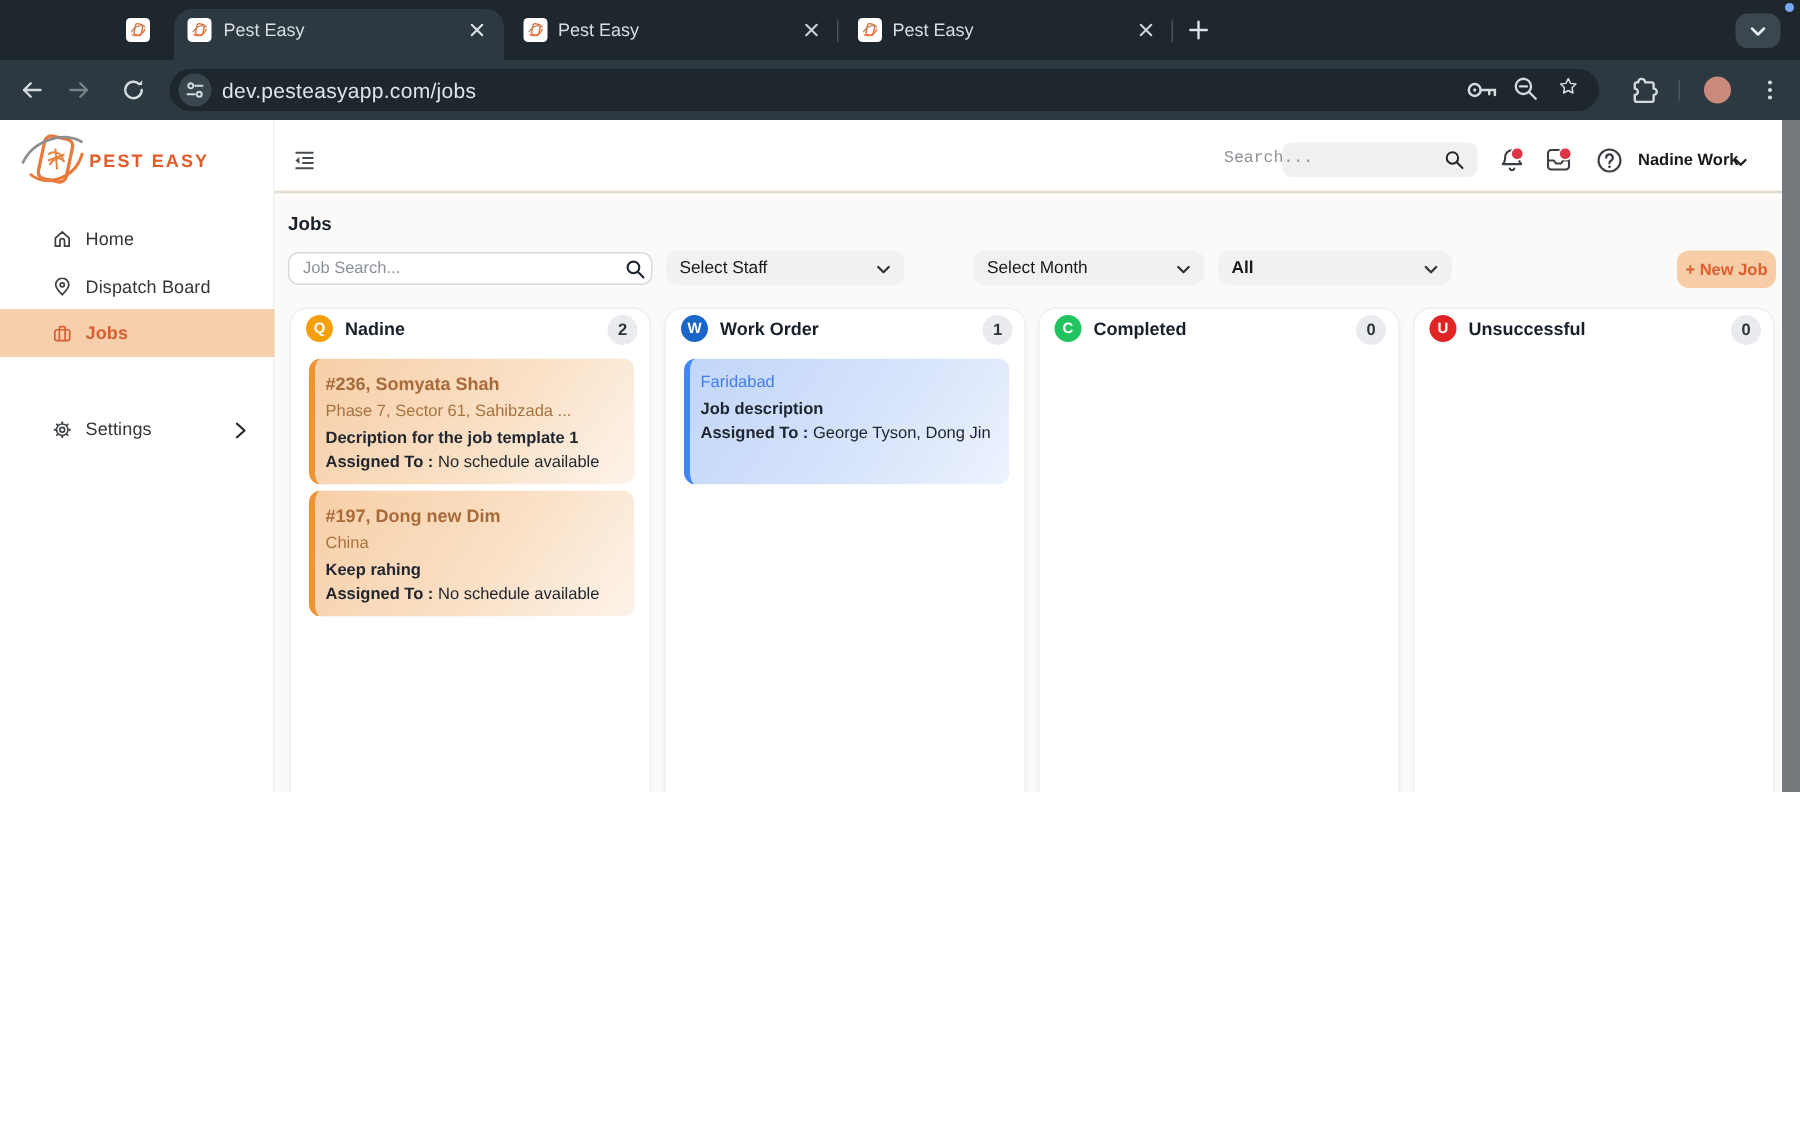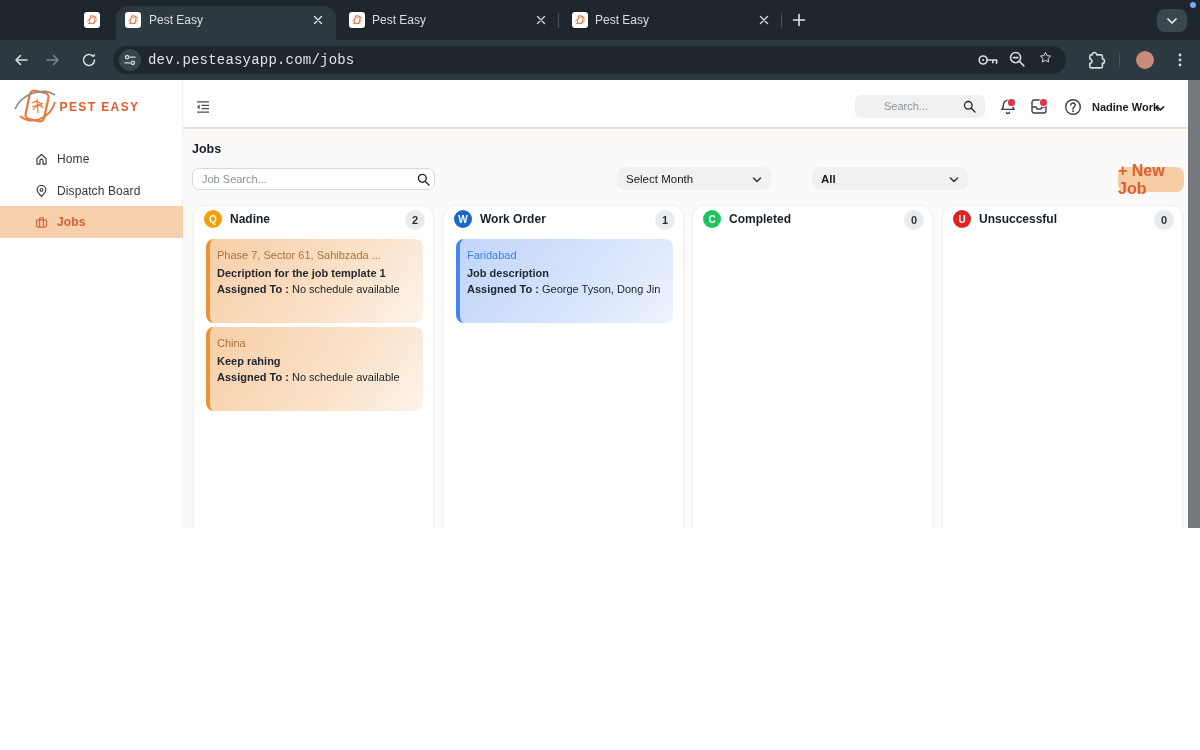--- a/index.html
+++ b/index.html
@@ -9,21 +9,21 @@
 
   
   #tabbar { left:0; top:0; width:1200px; height:40px; background:#1d272d; }
   .tab-active { left:116px; top:6px; width:220px; height:34px; background:#2c3940; border-radius:12px 12px 0 0; }
   .tabtitle { font-size:12px; color:#d9dee1; line-height:16px; }
   .favicon { width:16px; height:16px; background:#fff; border-radius:3px; display:flex; align-items:center; justify-content:center; }
   .tabsep { width:1px; height:15px; background:#47535a; top:13px; }
   #toolbar { left:0; top:40px; width:1200px; height:40px; background:#2c3940; }
   #omnibox { left:113px; top:46px; width:953px; height:28px; background:#1d272d; border-radius:14px; }
   .chip { left:6px; top:3px; width:22px; height:22px; border-radius:50%; background:#39464d; display:flex; align-items:center; justify-content:center; }
-  #url { left:148px; top:46px; height:28px; line-height:28px; font-size:14px; color:#dfe4e7; letter-spacing:0.2px;font-family:Liberation Mono, monospace; }
+  #url { left:148px; top:46px; height:28px; line-height:28px; font-size:14px; color:#dfe4e7; letter-spacing:0.2px; }
 
   
   #page { left:0; top:80px; width:1200px; height:670px; background:#fff; }
   #sidebar { left:0; top:80px; width:183px; height:670px; background:#fff; border-right:1px solid #efefef; }
   #topbar { left:183px; top:80px; width:1005px; height:49px; background:#fff; border-bottom:2px solid #e8ddd2; }
   #content { left:183px; top:131px; width:1005px; height:619px; background:#fbfaf9; }
 
   .navitem { left:0; width:183px; height:32px; display:flex; align-items:center; font-size:12px; color:#333639; font-weight:500; letter-spacing:0.1px;padding-left:14px; }
   .navitem svg { margin-left:21px; margin-right:9px; }
   .nav-active { background:#f6cfad; color:#d85f33; font-weight:600; }
@@ -175,27 +175,36 @@
         <path d="M2.5 7.5 L8.5 2 L14.5 7.5 V14.5 H10.5 V10 a2 2 0 0 0 -4 0 v4.5 H2.5 Z" fill="none" stroke="#3c4043" stroke-width="1.5" stroke-linejoin="round"></path>
       </svg>Home</div>
   <div class="abs navitem" style="top:175px;"><svg width="13" height="13" viewBox="0 0 17 17">
         <path d="M8.5 15 C 5 11.5, 2.8 8.8, 2.8 6.3 a5.7 5.7 0 0 1 11.4 0 C 14.2 8.8, 12 11.5, 8.5 15 Z" fill="none" stroke="#3c4043" stroke-width="1.5"></path>
         <circle cx="8.5" cy="6.4" r="1.8" fill="none" stroke="#3c4043" stroke-width="1.5"></circle>
       </svg>Dispatch Board</div>
   <div class="abs navitem nav-active" style="top:206px;"><svg width="13" height="13" viewBox="0 0 17 17">
         <rect x="2" y="5" width="13" height="9.5" rx="2" fill="none" stroke="#d85f33" stroke-width="1.5"></rect>
         <path d="M6 5 V3.5 a1.2 1.2 0 0 1 1.2 -1.2 h2.6 A1.2 1.2 0 0 1 11 3.5 V5 M6 5 v9 M11 5 v9" fill="none" stroke="#d85f33" stroke-width="1.5"></path>
       </svg>Jobs</div>
+  <div class="abs navitem" style="top:270px;"><svg width="13" height="13" viewBox="0 0 17 17">
+        <circle cx="8.5" cy="8.5" r="2.1" fill="none" stroke="#3c4043" stroke-width="1.4"></circle>
+        <circle cx="8.5" cy="8.5" r="5" fill="none" stroke="#3c4043" stroke-width="1.4"></circle>
+        <g stroke="#3c4043" stroke-width="1.6">
+          <path d="M8.5 1.2 V3.2 M8.5 13.8 V15.8 M1.2 8.5 H3.2 M13.8 8.5 H15.8 M3.34 3.34 L4.75 4.75 M12.25 12.25 L13.66 13.66 M13.66 3.34 L12.25 4.75 M4.75 12.25 L3.34 13.66"></path>
+        </g>
+      </svg>Settings<svg class="nav-chev" width="14" height="14" viewBox="0 0 14 14">
+        <path d="M5 2.5 L10 7 L5 11.5" fill="none" stroke="#26282b" stroke-width="1.5" stroke-linecap="round" stroke-linejoin="round"></path>
+      </svg></div>
 
   <svg class="abs" style="left:196px; top:100px;" width="14" height="14" viewBox="0 0 14 14">
       <path d="M1 1.8 H13 M1 12.2 H13 M5.5 5.3 H13 M5.5 8.7 H13" stroke="#474c52" stroke-width="1.3" fill="none"></path>
       <path d="M3.6 4.6 L1 7 L3.6 9.4 Z" fill="#474c52"></path>
     </svg>
   <div class="abs" style="left:855px; top:95px; width:130px; height:23px; background:#f0f0f1; border-radius:6px;"></div>
-  <div class="abs" style="left:884px; top:95px; height:23px; line-height:23px; font-size:11px; color:#8d9298;">Search...</div>
+  <div class="abs" style="left:816px; top:95px; height:23px; line-height:23px; font-size:11px; color:#8d9298;font-family:Liberation Mono, monospace;">Search...</div>
   <svg class="abs" style="left:963px; top:100px;" width="13" height="13" viewBox="0 0 13 13">
       <circle cx="5.3" cy="5.3" r="3.8" fill="none" stroke="#222" stroke-width="1.3"></circle>
       <path d="M8.3 8.3 L12 12" stroke="#222" stroke-width="1.3" stroke-linecap="round"></path>
     </svg>
 
   <svg class="abs" style="left:999px; top:98px;" width="18" height="18" viewBox="0 0 18 18">
       <path d="M9 2.2 a4.6 4.6 0 0 0 -4.6 4.6 c0 3.4 -1.6 4.6 -1.6 4.6 h12.4 s-1.6 -1.2 -1.6 -4.6 A4.6 4.6 0 0 0 9 2.2 Z" fill="none" stroke="#3a3f45" stroke-width="1.4" stroke-linejoin="round"></path>
       <path d="M7.5 14.4 a1.6 1.6 0 0 0 3 0" fill="none" stroke="#3a3f45" stroke-width="1.4" stroke-linecap="round"></path>
     </svg>
   <div class="abs" style="left:1008px; top:99px; width:6.5px; height:6.5px; border-radius:50%; background:#dc3545; box-shadow:0 0 0 1px #fff;"></div>
@@ -216,39 +225,44 @@
 
   <div class="abs" style="left:192px; top:142px; font-size:12.5px; font-weight:bold; color:#17202a;">Jobs</div>
 
   <div class="abs" style="left:192px; top:168px; width:243px; height:22px; background:#fff; border:1px solid #d9d9d9; border-radius:7px;"></div>
   <div class="abs" style="left:202px; top:168px; height:22px; line-height:22px; font-size:11px; color:#8b9197;">Job Search...</div>
   <svg class="abs" style="left:417px; top:173px;" width="13" height="13" viewBox="0 0 13 13">
       <circle cx="5.3" cy="5.3" r="3.9" fill="none" stroke="#1f2630" stroke-width="1.4"></circle>
       <path d="M8.4 8.4 L12 12" stroke="#1f2630" stroke-width="1.4" stroke-linecap="round"></path>
     </svg>
 
-  <div class="sel" style="left:617px; width:154px;">Select Month<svg width="12" height="12" viewBox="0 0 12 12">
+  <div class="sel" style="left:444px; width:159px;">Select Staff<svg width="12" height="12" viewBox="0 0 12 12">
+        <path d="M2.5 4 L6 7.5 L9.5 4" fill="none" stroke="#333" stroke-width="1.5" stroke-linecap="round" stroke-linejoin="round"></path>
+      </svg></div>
+  <div class="sel" style="left:649px; width:154px;">Select Month<svg width="12" height="12" viewBox="0 0 12 12">
         <path d="M2.5 4 L6 7.5 L9.5 4" fill="none" stroke="#333" stroke-width="1.5" stroke-linecap="round" stroke-linejoin="round"></path>
       </svg></div>
   <div class="sel" style="left:812px; width:156px;font-weight:bold;">All<svg width="12" height="12" viewBox="0 0 12 12">
         <path d="M2.5 4 L6 7.5 L9.5 4" fill="none" stroke="#333" stroke-width="1.5" stroke-linecap="round" stroke-linejoin="round"></path>
       </svg></div>
 
-  <div class="abs" style="left:1118px; top:167px; width:66px; height:25px; background:#f6cda7; border-radius:8px; display:flex; align-items:center; justify-content:center; font-size:16px; font-weight:bold; color:#dd5f2f;">+ New Job</div>
+  <div class="abs" style="left:1118px; top:167px; width:66px; height:25px; background:#f6cda7; border-radius:8px; display:flex; align-items:center; justify-content:center; font-size:11px; font-weight:bold; color:#dd5f2f;">+ New Job</div>
 
   <div class="col" style="left:193px; width:241px;">
     <div class="badge" style="background:#f59f0b;">Q</div>
       <div class="coltitle">Nadine</div>
       <div class="count">2</div>
     <div class="card card-q" style="top:33px;">
+      <div class="ctitle ct-q">#236, Somyata Shah</div>
       <div class="csub cs-q">Phase 7, Sector 61, Sahibzada ...</div>
       <div class="cdesc">Decription for the job template 1</div>
       <div class="cass"><b>Assigned To :</b> No schedule available</div>
     </div>
     <div class="card card-q" style="top:121px;">
+      <div class="ctitle ct-q">#197, Dong new Dim</div>
       <div class="csub cs-q">China</div>
       <div class="cdesc">Keep rahing</div>
       <div class="cass"><b>Assigned To :</b> No schedule available</div>
     </div>
   </div>
   <div class="col" style="left:443px; width:241px;">
     <div class="badge" style="background:#1b67c9;">W</div>
       <div class="coltitle">Work Order</div>
       <div class="count">1</div>
     <div class="card card-w" style="top:33px;">

